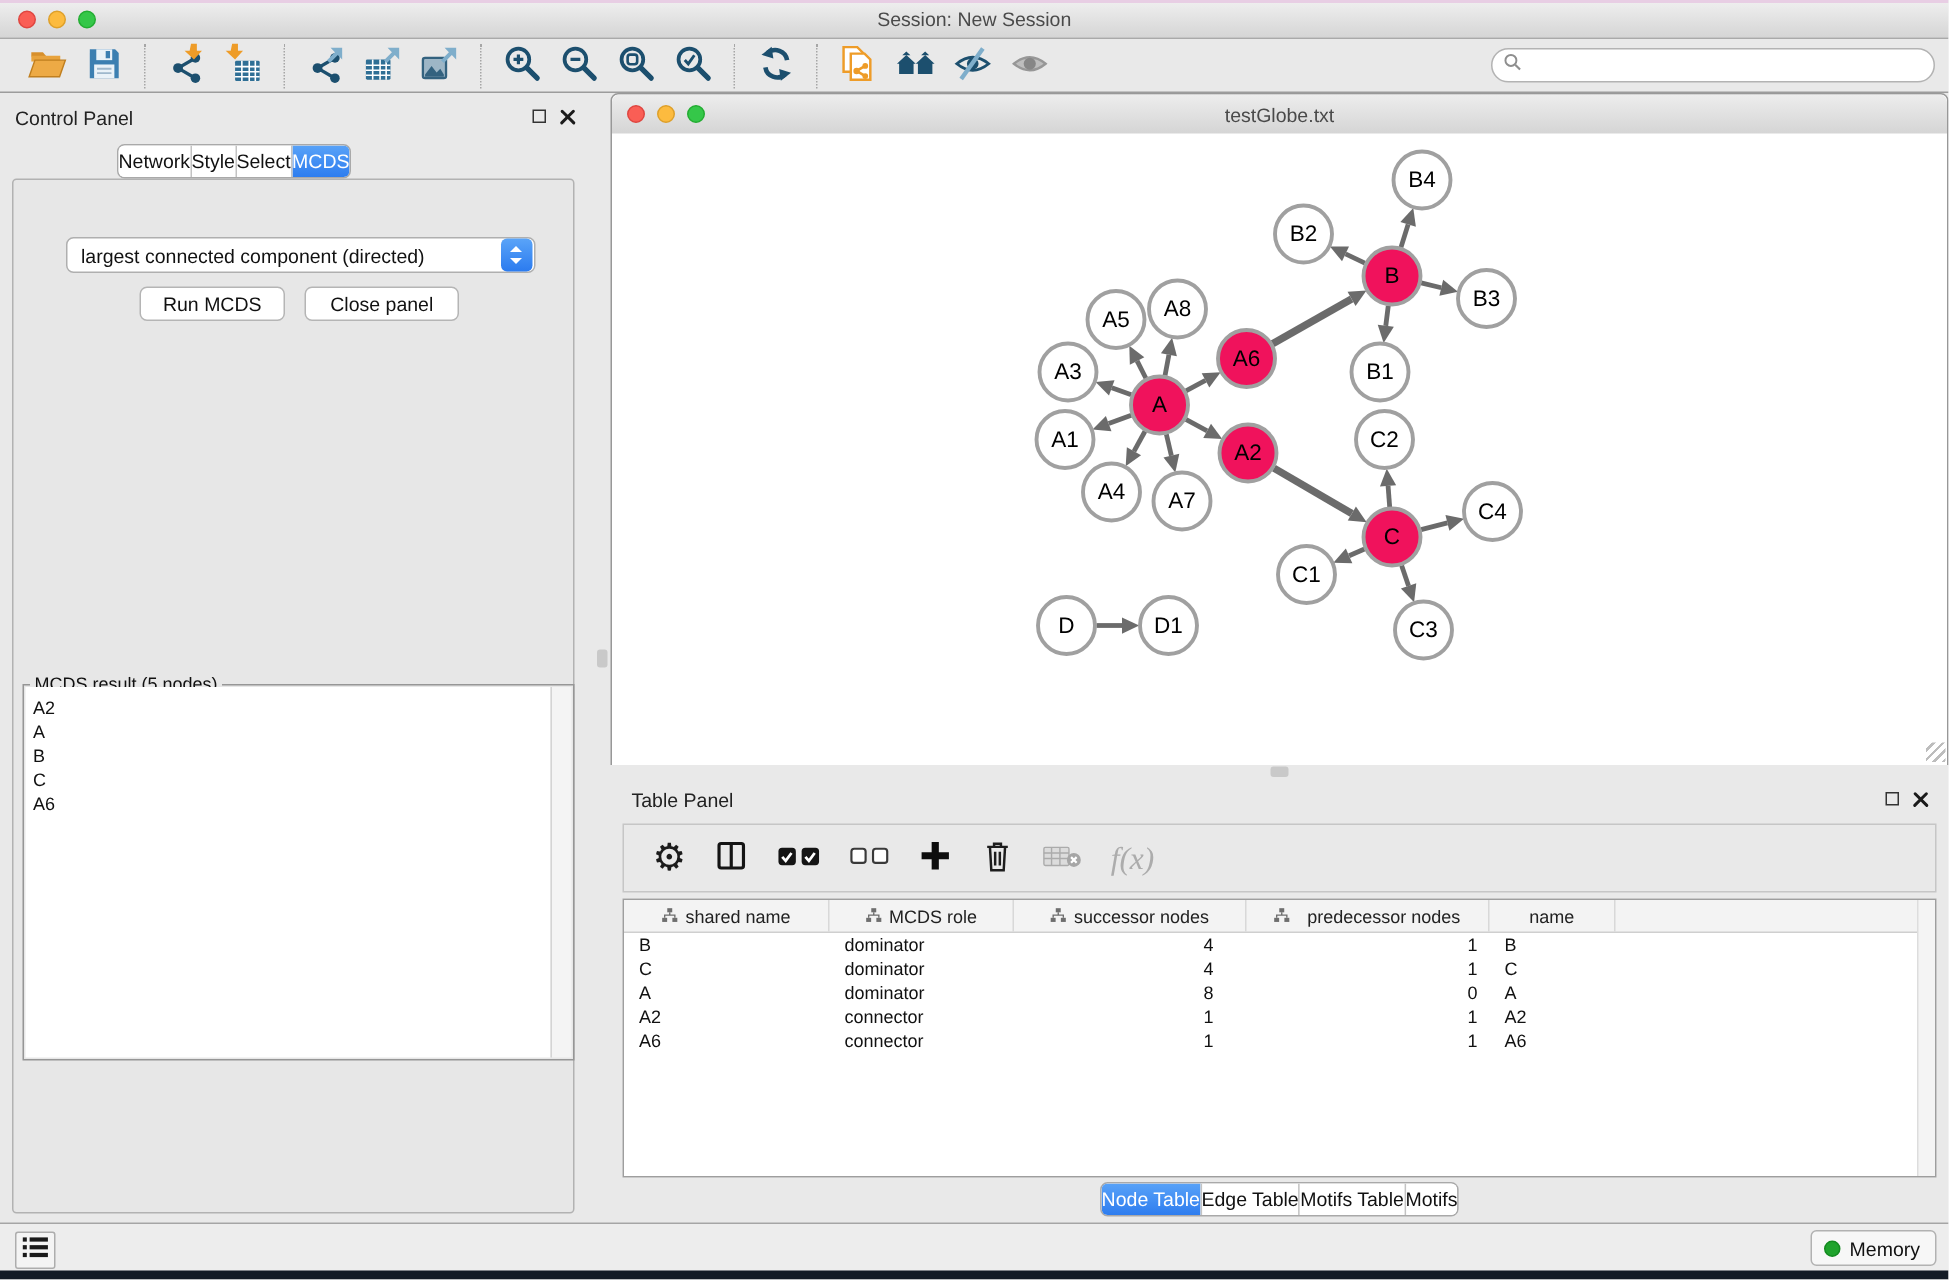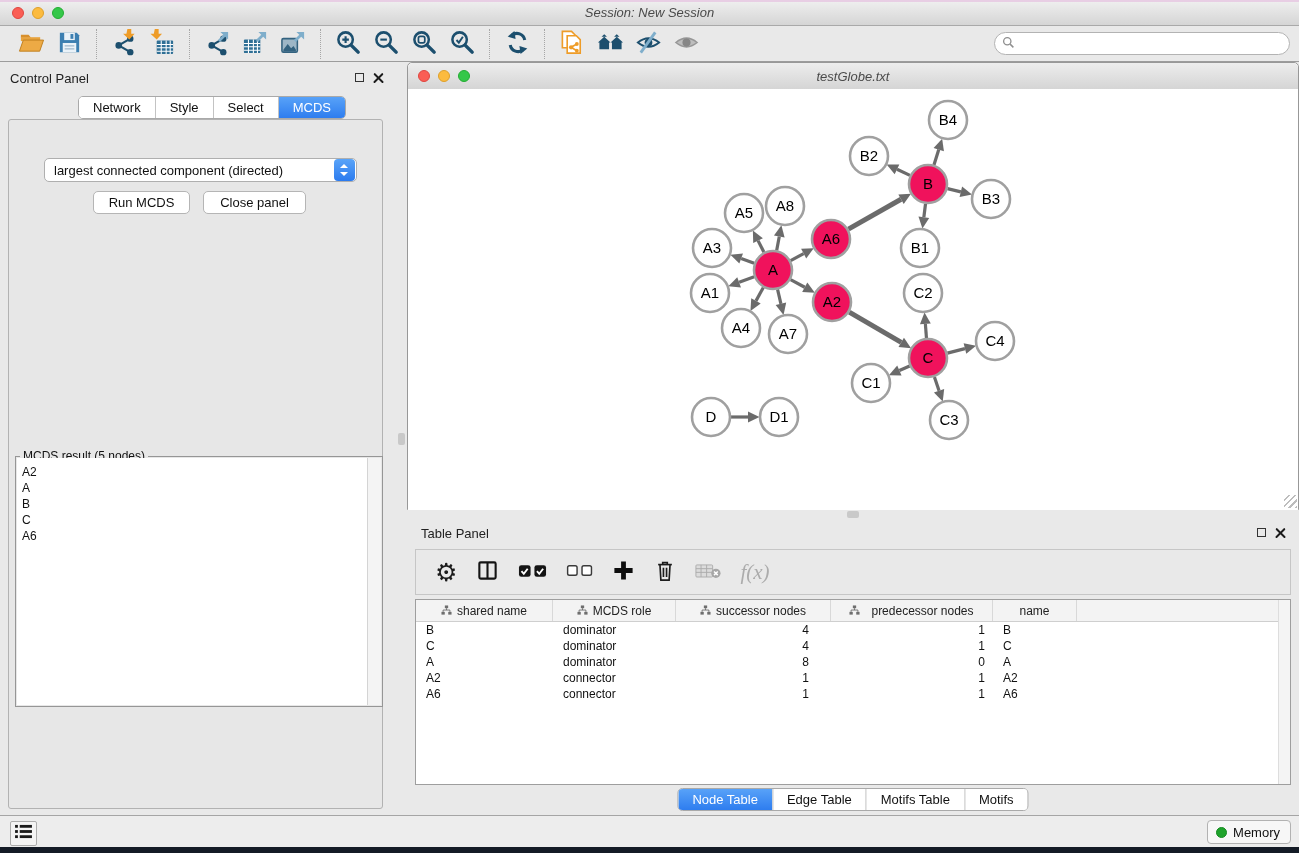--- a/index.html
+++ b/index.html
@@ -9,21 +9,21 @@
 
   
   .titlebar { position:absolute; left:0; top:0; width:1299px; height:26px;
     background:linear-gradient(#F0F0F0,#D5D5D5); border-bottom:1px solid #A9A9A9; }
   .wallpaper-top { position:absolute; left:0; top:0; width:1299px; height:2px; background:#E8CEE4; }
   .traffic { position:absolute; top:7px; display:flex; gap:8px; left:12px; }
   .light { width:12px; height:12px; border-radius:50%; }
   .light.red    { background:#FA5E55; border:1px solid #DF4640; }
   .light.yellow { background:#FCBB3F; border:1px solid #DEA02A; }
   .light.green  { background:#35C749; border:1px solid #23AD32; }
-  .win-title { position:absolute; top:5px; width:100%; text-align:center; font-size:13px; color:#4A4A4A;font-style:italic; }
+  .win-title { position:absolute; top:5px; width:100%; text-align:center; font-size:13px; color:#4A4A4A; }
 
   
   .main-toolbar { position:absolute; left:0; top:27px; width:1299px; height:35px;
     background:#E9E9E9; border-bottom:1px solid #9C9C9C; display:flex; align-items:center; padding-left:12px; }
   .tbtn { width:34px; height:32px; background:none; border:none; display:flex; align-items:center; justify-content:center; cursor:pointer; margin:0 2px; }
   .tbtn svg { width:27px; height:27px; }
   .tsep { width:1px; height:30px; border-left:1px dotted #A6A6A6; margin:0 8px; }
   .searchbox { position:absolute; right:9px; top:32px; width:296px; height:23px; background:#fff;
     border:1px solid #B3B3B3; border-radius:12px; display:flex; align-items:center; padding-left:7px; }
   .searchbox input { border:none; outline:none; flex:1; font-size:12px; background:transparent; margin-left:4px; }
@@ -31,21 +31,21 @@
   
   .panel-title { font-size:13px; color:#222; }
   .panel-icons { position:absolute; display:flex; gap:9px; align-items:center; }
   .float-box { width:9px; height:9px; border:1.5px solid #333; display:inline-block; background:transparent; cursor:pointer; }
   .close-x { width:11px; height:11px; display:inline-block; position:relative; cursor:pointer; }
   .close-x:before,.close-x:after { content:""; position:absolute; left:-1px; top:4.5px; width:13px; height:2.4px; background:#1b1b1b; border-radius:1px; }
   .close-x:before { transform:rotate(45deg); } .close-x:after { transform:rotate(-45deg); }
 
   .seg { display:inline-flex; border:1px solid #A9A9A9; border-radius:5px; overflow:hidden; background:#fff; }
   .seg .segbtn { font-size:13px; color:#111; background:#fff; border:none; border-left:1px solid #C3C3C3;
-    padding:3px 14px; cursor:pointer; line-height:15px; }
+    padding:3px 0; cursor:pointer; line-height:15px; }
   .seg .segbtn:first-child { border-left:none; }
   .seg .segbtn.active { background:linear-gradient(#58A2F8,#2E7DEF); color:#fff; }
 
   
   .control-panel { position:absolute; left:0; top:63px; width:391px; height:752px; }
   .cp-title { position:absolute; left:10px; top:8px; }
   .cp-tabs { position:absolute; left:78px; top:33px; }
   .cp-content { position:absolute; left:8px; top:56px; width:375px; height:690px;
     background:#E7E7E7; border:1px solid #B2B2B2; border-radius:3px; }
   .opt-label { position:absolute; top:17px; width:100%; text-align:center; font-size:13px; color:#111; }

